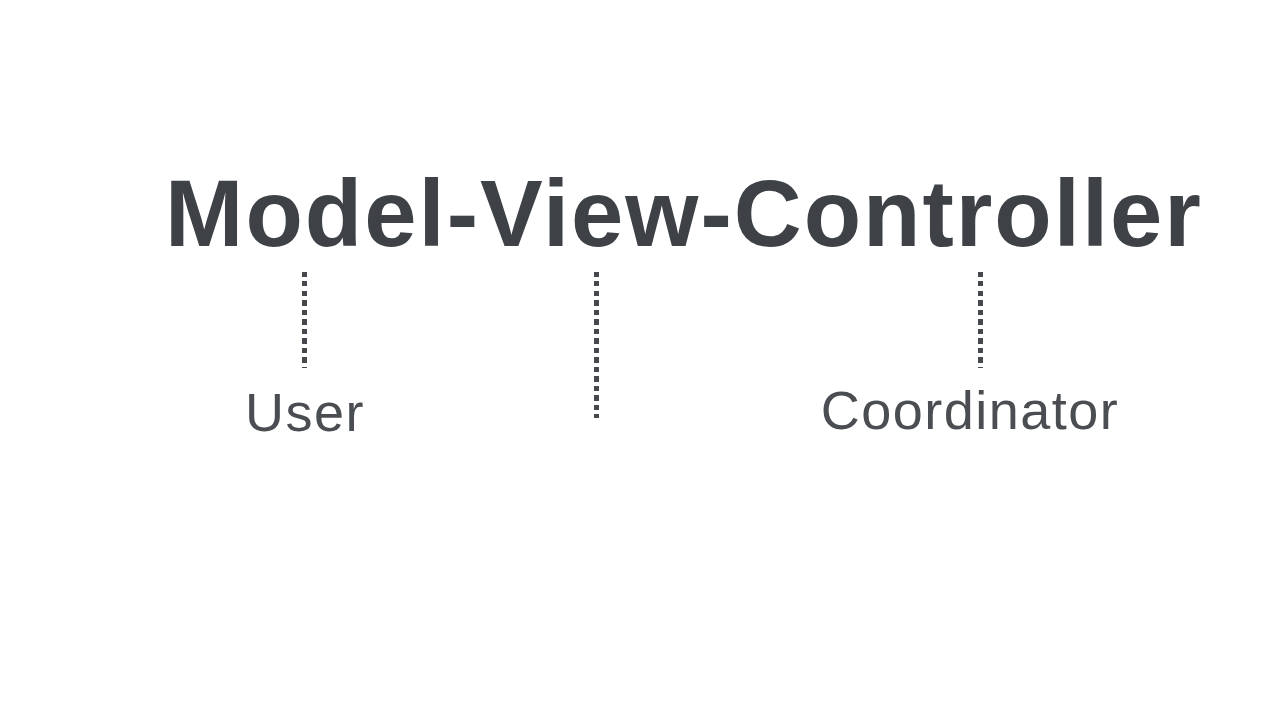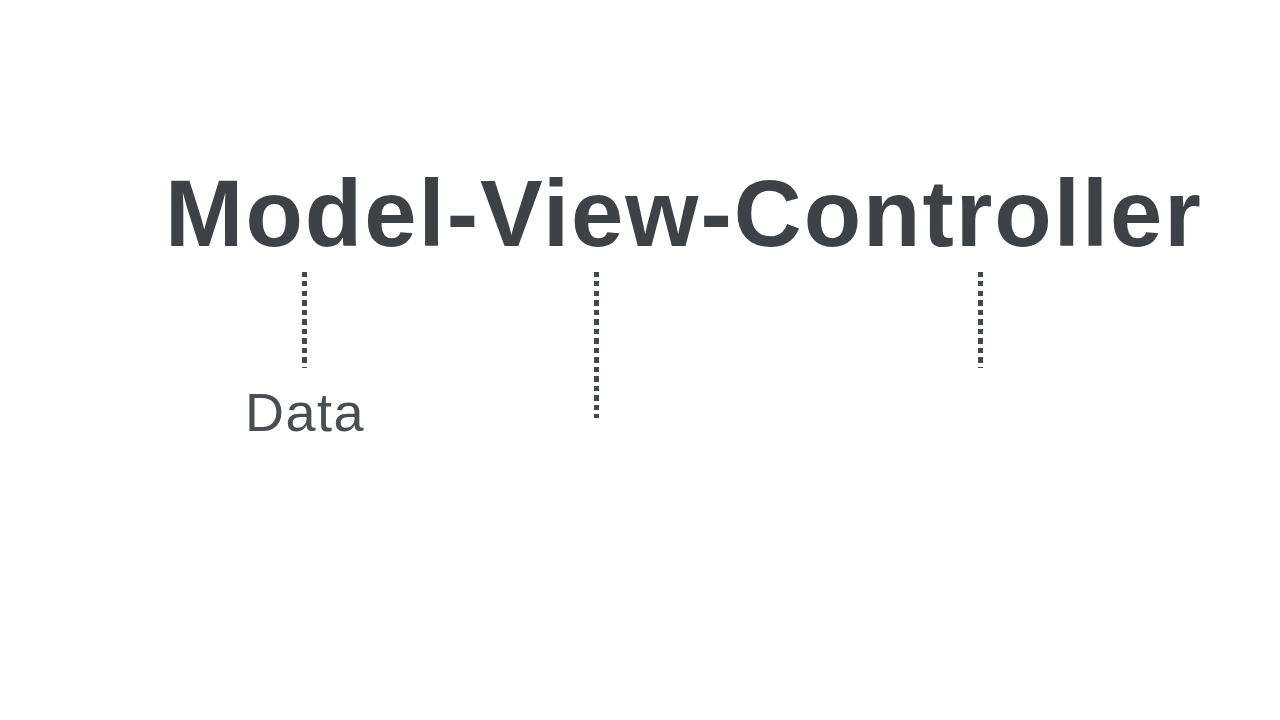--- a/index.html
+++ b/index.html
@@ -65,15 +65,16 @@
 <body>
 
 <div class="stage">
 
   <h1 class="diagram-title">Model-View-Controller</h1>
 
   <div class="connector model"></div>
   <div class="connector view"></div>
   <div class="connector controller"></div>
 
-  <div class="annotation-label model">Data</div>
+  <div class="annotation-label model">User</div>
+  <div class="annotation-label controller">Coordinator</div>
 
 </div>
 
 </body></html>

